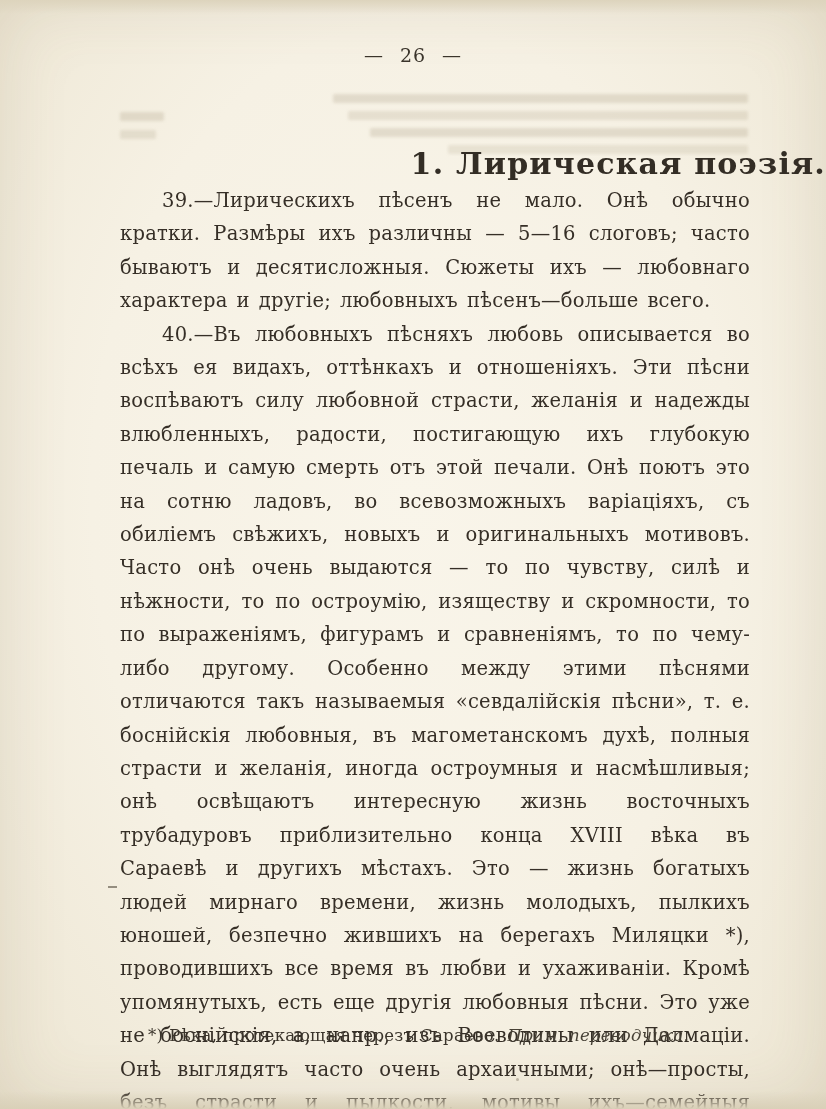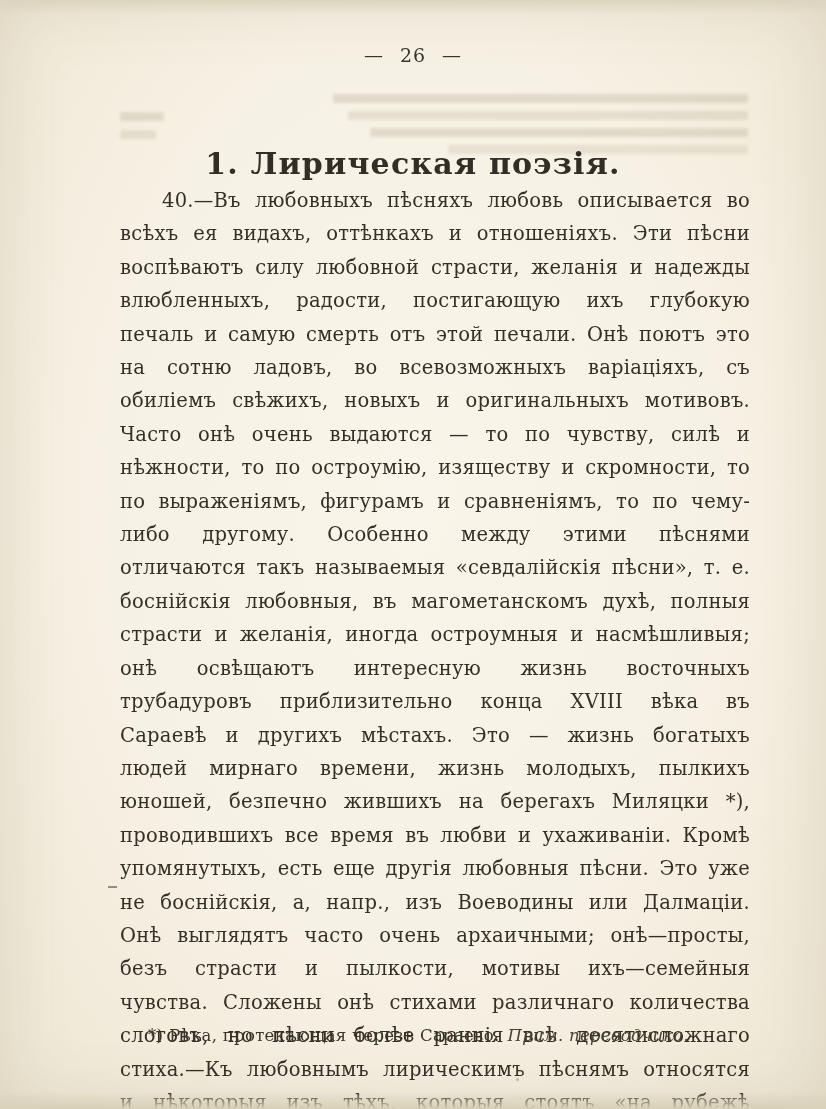--- a/index.html
+++ b/index.html
@@ -50,21 +50,21 @@
     letter-spacing: 1px;
     color: #3a342b;
   }
 
   
   .heading {
     position: absolute;
     top: 126px;
     left: 0;
     width: 100%;
-    text-align: center;
+    text-align: right;
     font-size: 30px;
     letter-spacing: 1.2px;
     color: #332d25;
   }
 
   
   .body-text {
     position: absolute;
     left: 120px;
     top: 184px;
@@ -174,20 +174,21 @@
 
   <div class="pagehead">
     <span>—</span>
     <span>26</span>
     <span>—</span>
   </div>
 
   <h1 class="heading">1. Лирическая поэзія.</h1>
 
   <div class="body-text">
+    <p class="para">39.—Лирическихъ пѣсенъ не мало. Онѣ обычно кратки. Размѣры ихъ различны — 5—16 слоговъ; часто бываютъ и десятисложныя. Сюжеты ихъ — любовнаго характера и другіе; любовныхъ пѣсенъ—больше всего.</p>
     <p class="para">40.—Въ любовныхъ пѣсняхъ любовь описывается во всѣхъ ея видахъ, оттѣнкахъ и отношеніяхъ. Эти пѣсни воспѣваютъ силу любовной страсти, желанія и надежды влюбленныхъ, радости, постигающую ихъ глубокую печаль и самую смерть отъ этой печали. Онѣ поютъ это на сотню ладовъ, во всевозможныхъ варіаціяхъ, съ обиліемъ свѣжихъ, новыхъ и оригинальныхъ мотивовъ. Часто онѣ очень выдаются — то по чувству, силѣ и нѣжности, то по остроумію, изяществу и скромности, то по выраженіямъ, фигурамъ и сравненіямъ, то по чему-либо другому. Особенно между этими пѣснями отличаются такъ называемыя «севдалійскія пѣсни», т. е. боснійскія любовныя, въ магометанскомъ духѣ, полныя страсти и желанія, иногда остроумныя и насмѣшливыя; онѣ освѣщаютъ интересную жизнь восточныхъ трубадуровъ приблизительно конца XVIII вѣка въ Сараевѣ и другихъ мѣстахъ. Это — жизнь богатыхъ людей мирнаго времени, жизнь молодыхъ, пылкихъ юношей, безпечно жившихъ на берегахъ Миляцки *), проводившихъ все время въ любви и ухаживаніи. Кромѣ упомянутыхъ, есть еще другія любовныя пѣсни. Это уже не боснійскія, а, напр., изъ Воеводины или Далмаціи. Онѣ выглядятъ часто очень архаичными; онѣ—просты, безъ страсти и пылкости, мотивы ихъ—семейныя чувства. Сложены онѣ стихами различнаго количества слоговъ, но пѣсни болѣе раннія всѣ десятисложнаго стиха.—Къ любовнымъ лирическимъ пѣснямъ относятся и нѣкоторыя изъ тѣхъ, которыя стоятъ «на рубежѣ женскихъ и юнацкихъ», которыя въ одно и то же время описываютъ событіе и чувство. Онѣ принадлежатъ къ числу тѣхъ смѣшанныхъ пѣсенъ, въ которыхъ</p>
   </div>
 
   <div class="footnote">
     <span class="marker">*)</span><span>Рѣка, протекающая черезъ Сараево.</span><span class="attribution">Прим. переводчика.</span>
   </div>
 
   <div class="speck-dash"></div>
   <div class="speck-dot"></div>
 

